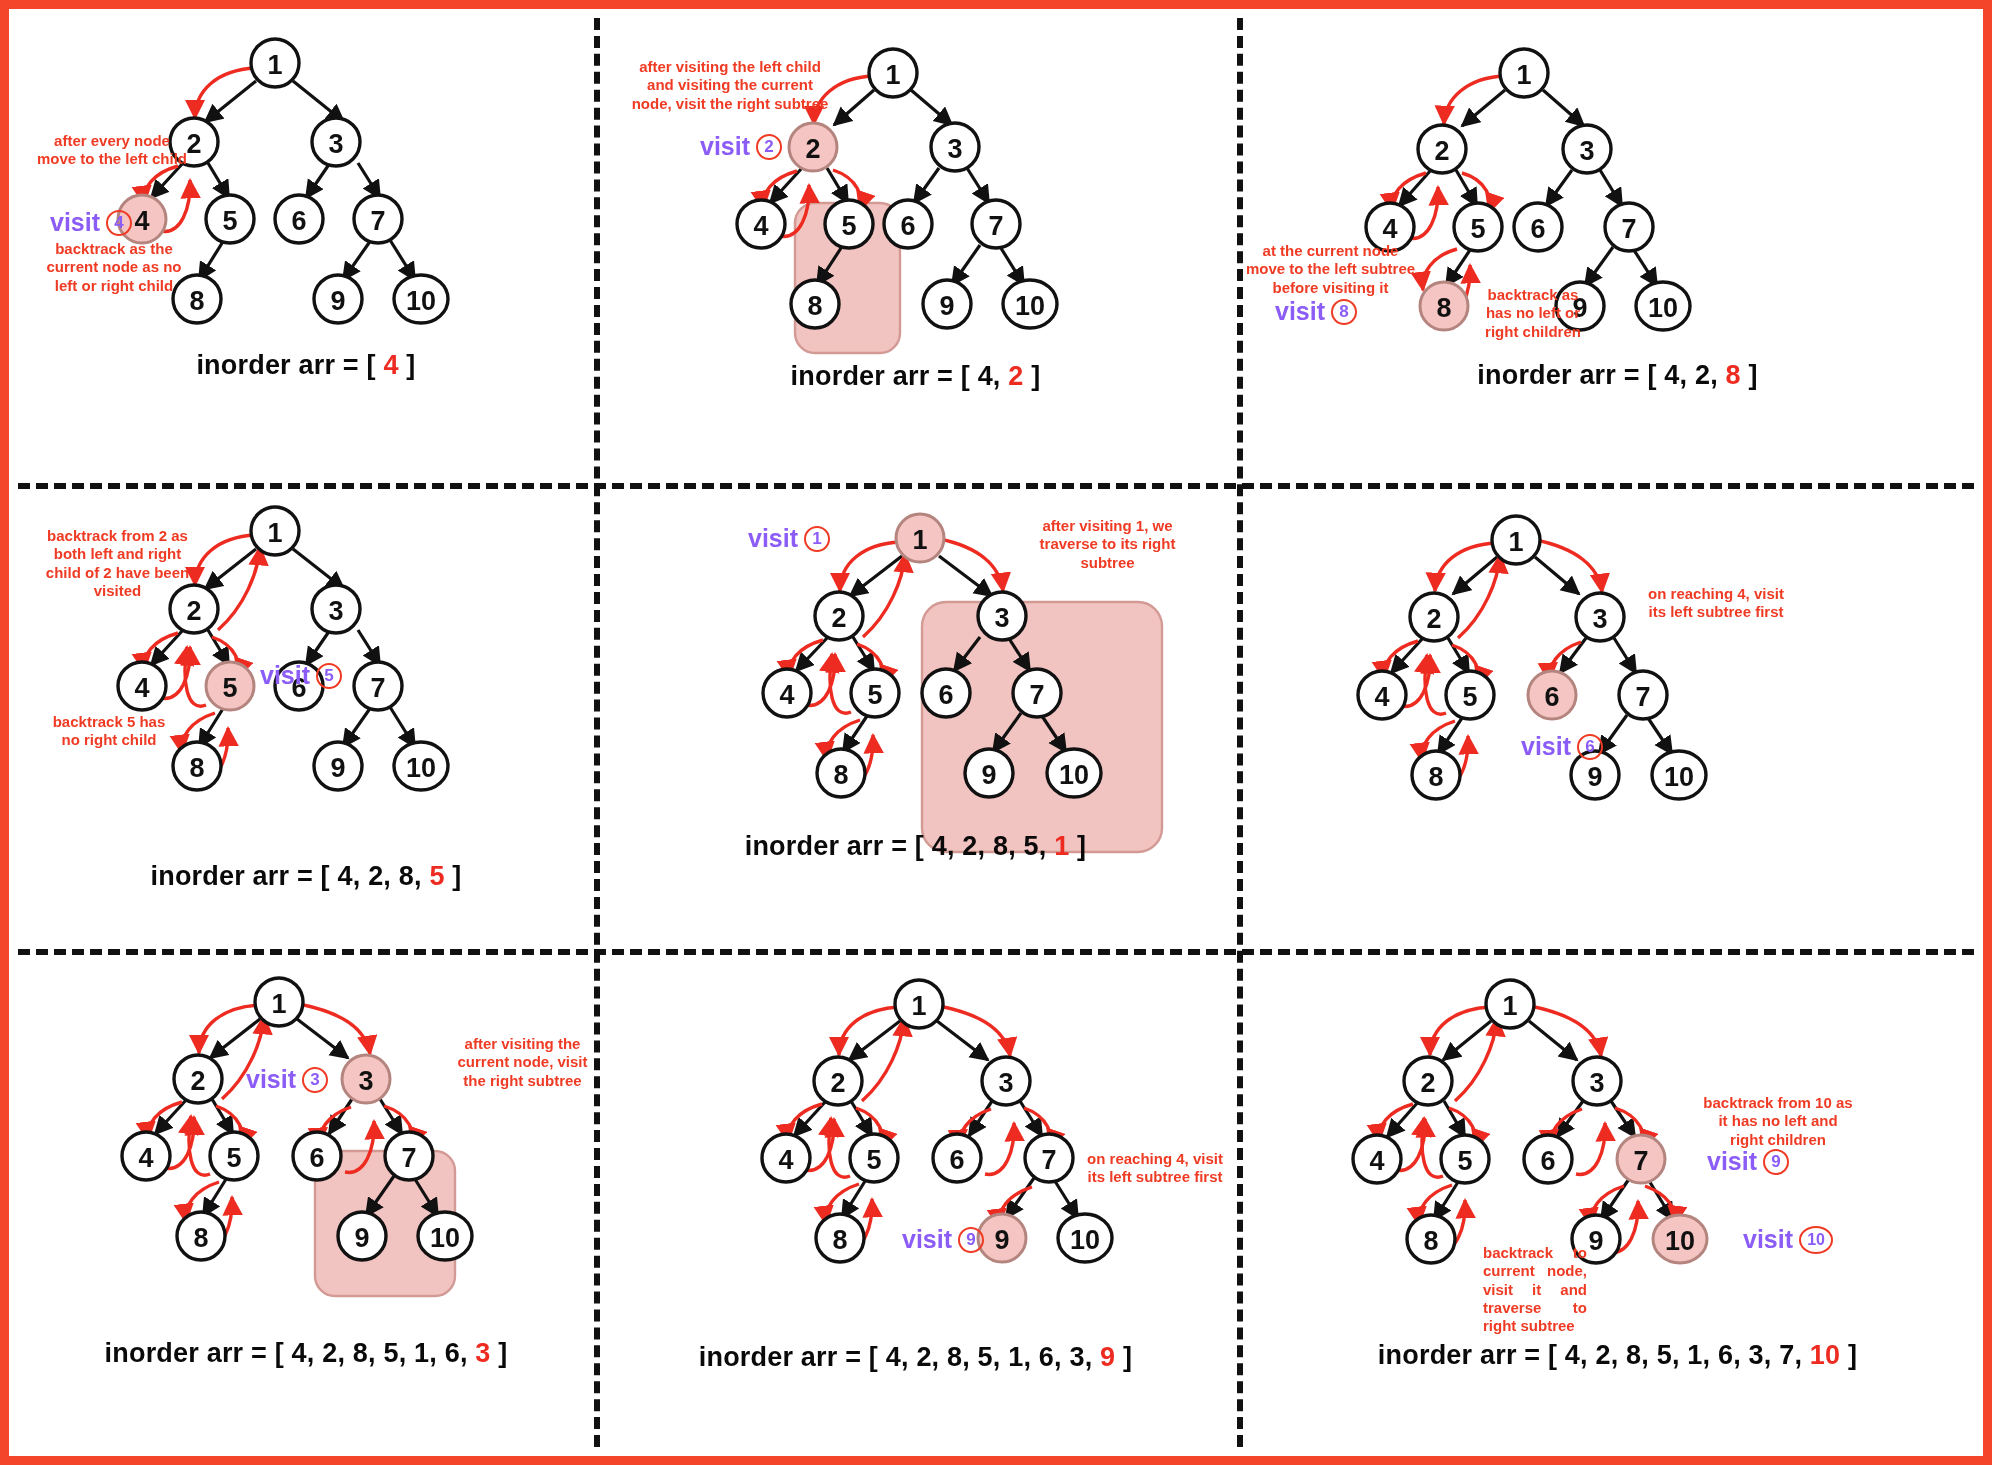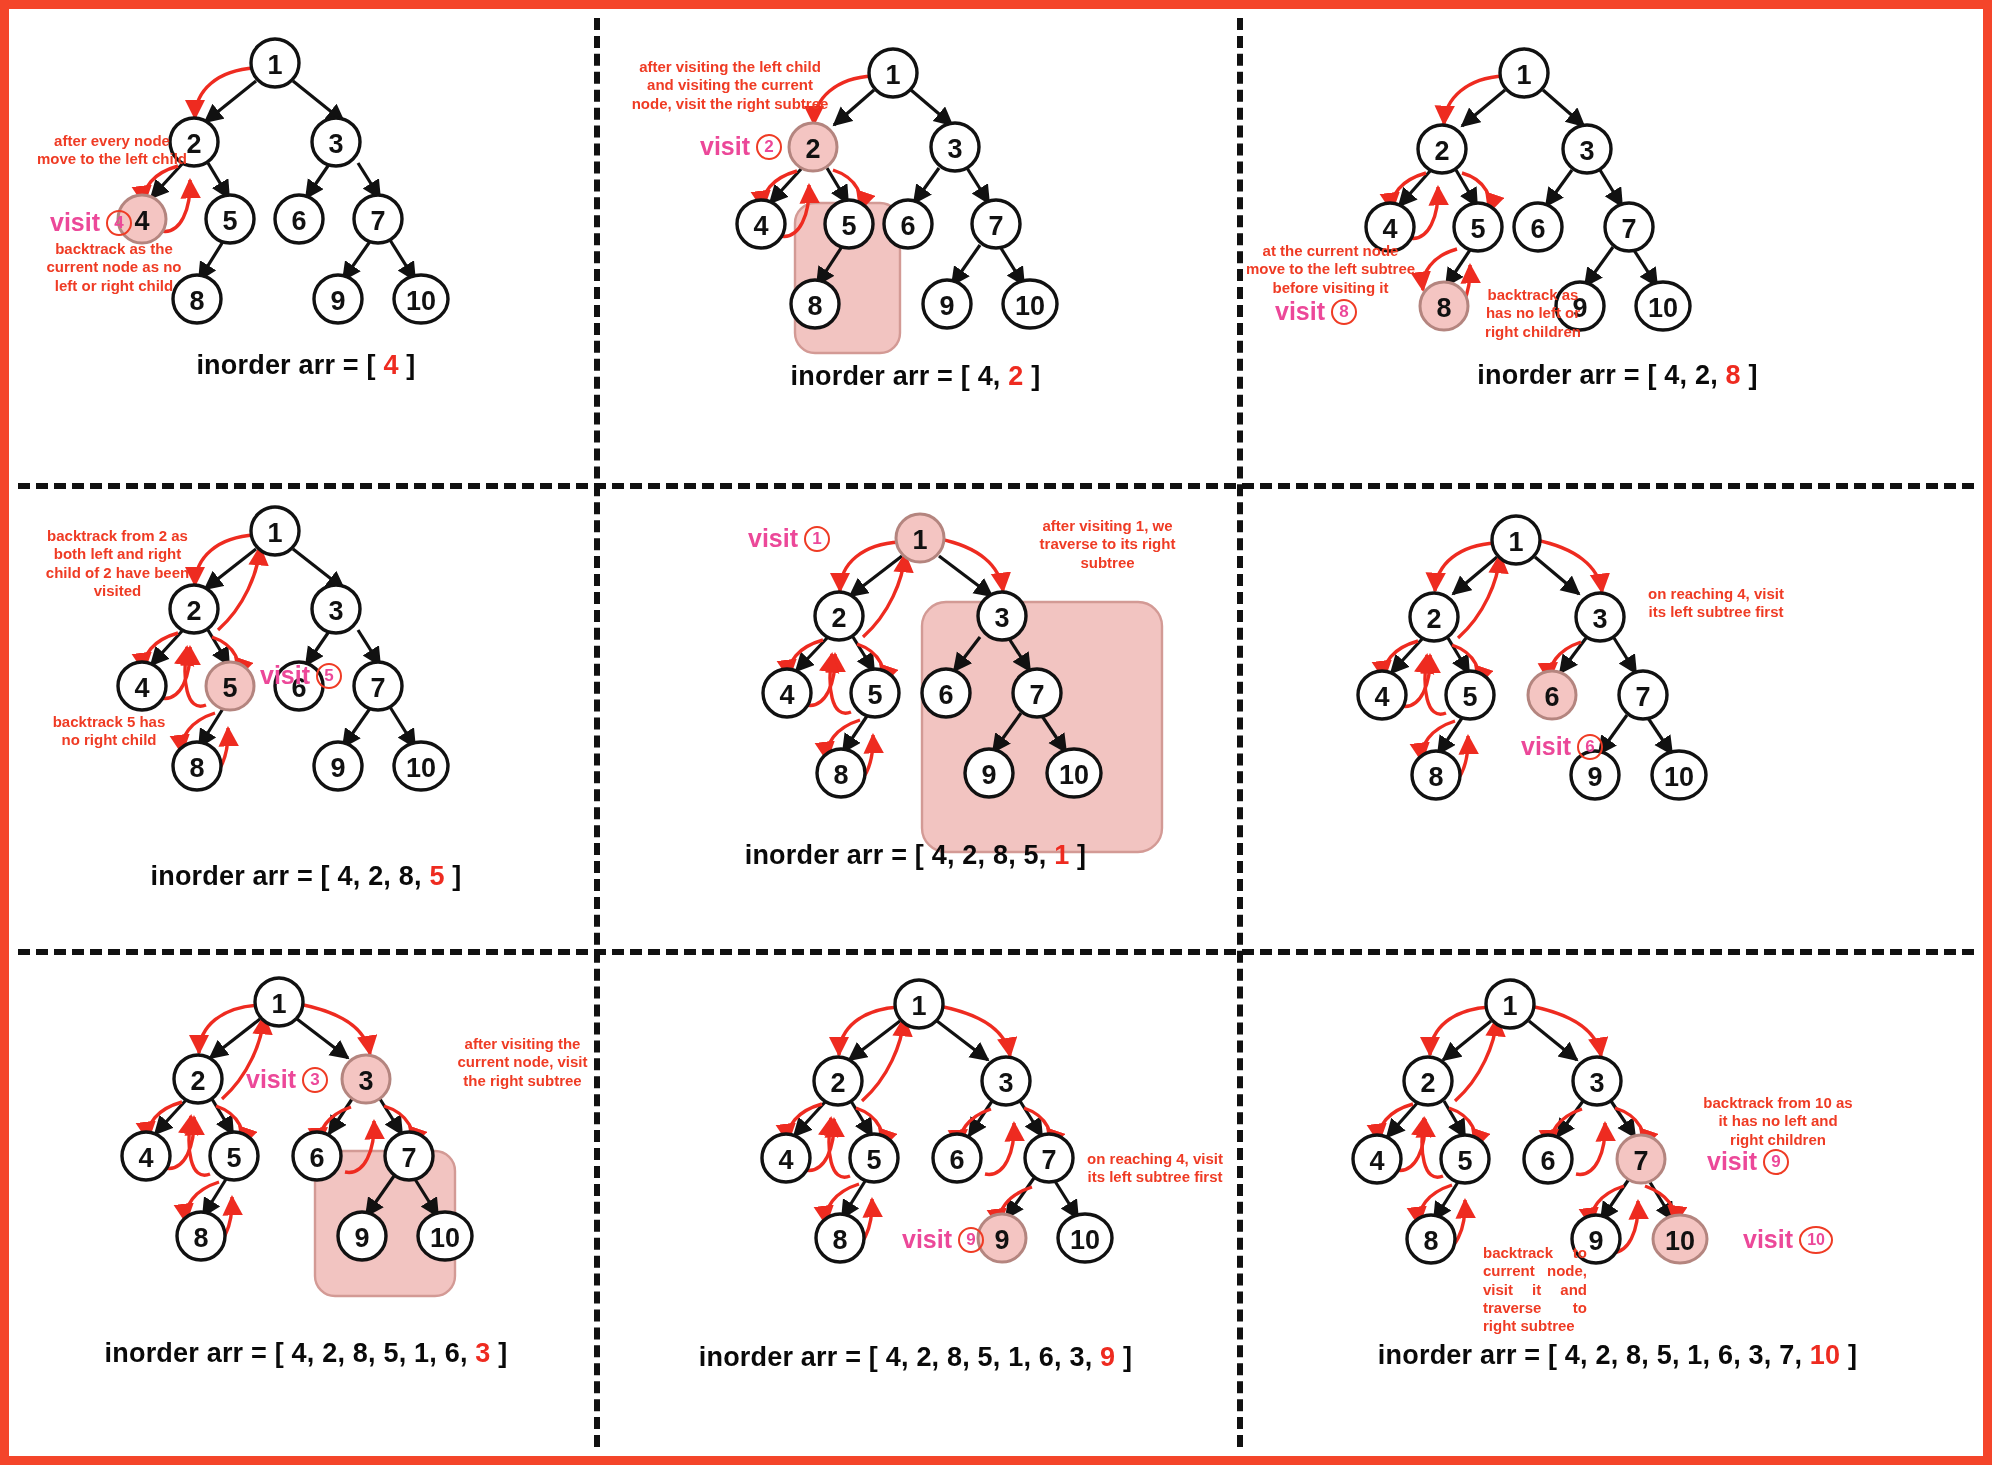--- a/index.html
+++ b/index.html
@@ -47,21 +47,21 @@
     color:#ef3b24;
     font-size:15px;
     font-weight:bold;
     line-height:1.22;
     text-align:center;
     font-family:"Liberation Sans", sans-serif;
   }
   .note.just{text-align:justify;}
   .visit{
     position:absolute;
-    color:#ec4899;
+    color:#8b5cf6;
     font-size:25px;
     font-weight:bold;
     white-space:nowrap;
     display:flex;align-items:center;gap:6px;
     font-family:"Liberation Sans", sans-serif;
   }
   .visit .vnum{
     display:inline-flex;align-items:center;justify-content:center;
     border:2.6px solid #ef3b24;border-radius:50%;
     width:26px;height:26px;font-size:17px;line-height:1;
@@ -404,21 +404,21 @@
         <text x="474" y="295" text-anchor="middle" font-size="27" font-weight="bold" font-family="Liberation Sans, sans-serif" fill="#111">10</text>
       </g>
     </svg>
 
     <div class="note" style="left:430px;top:28px;width:155px;">after visiting 1, we traverse to its right subtree</div>
     <div class="visit" style="left:148px;top:35px;">
       <span>visit</span>
       <span class="vnum">1</span>
     </div>
 
-    <div class="caption" style="top:351px;">
+    <div class="caption" style="top:342px;">
       <span>inorder arr = [ </span><span>4, 2, 8, 5, </span><span class="hl">1</span><span> ]</span>
     </div>
   </div>
 
   <div class="panel" style="left:1234px;top:480px;width:749px;height:460px;">
     <svg class="tree" width="749" height="460" viewBox="0 0 749 460">
       <defs>
         <marker id="ab6" markerWidth="7" markerHeight="7" refX="5.4" refY="3" orient="auto">
           <path d="M0,0 L6,3 L0,6 z" fill="#111"></path>
           </marker>

